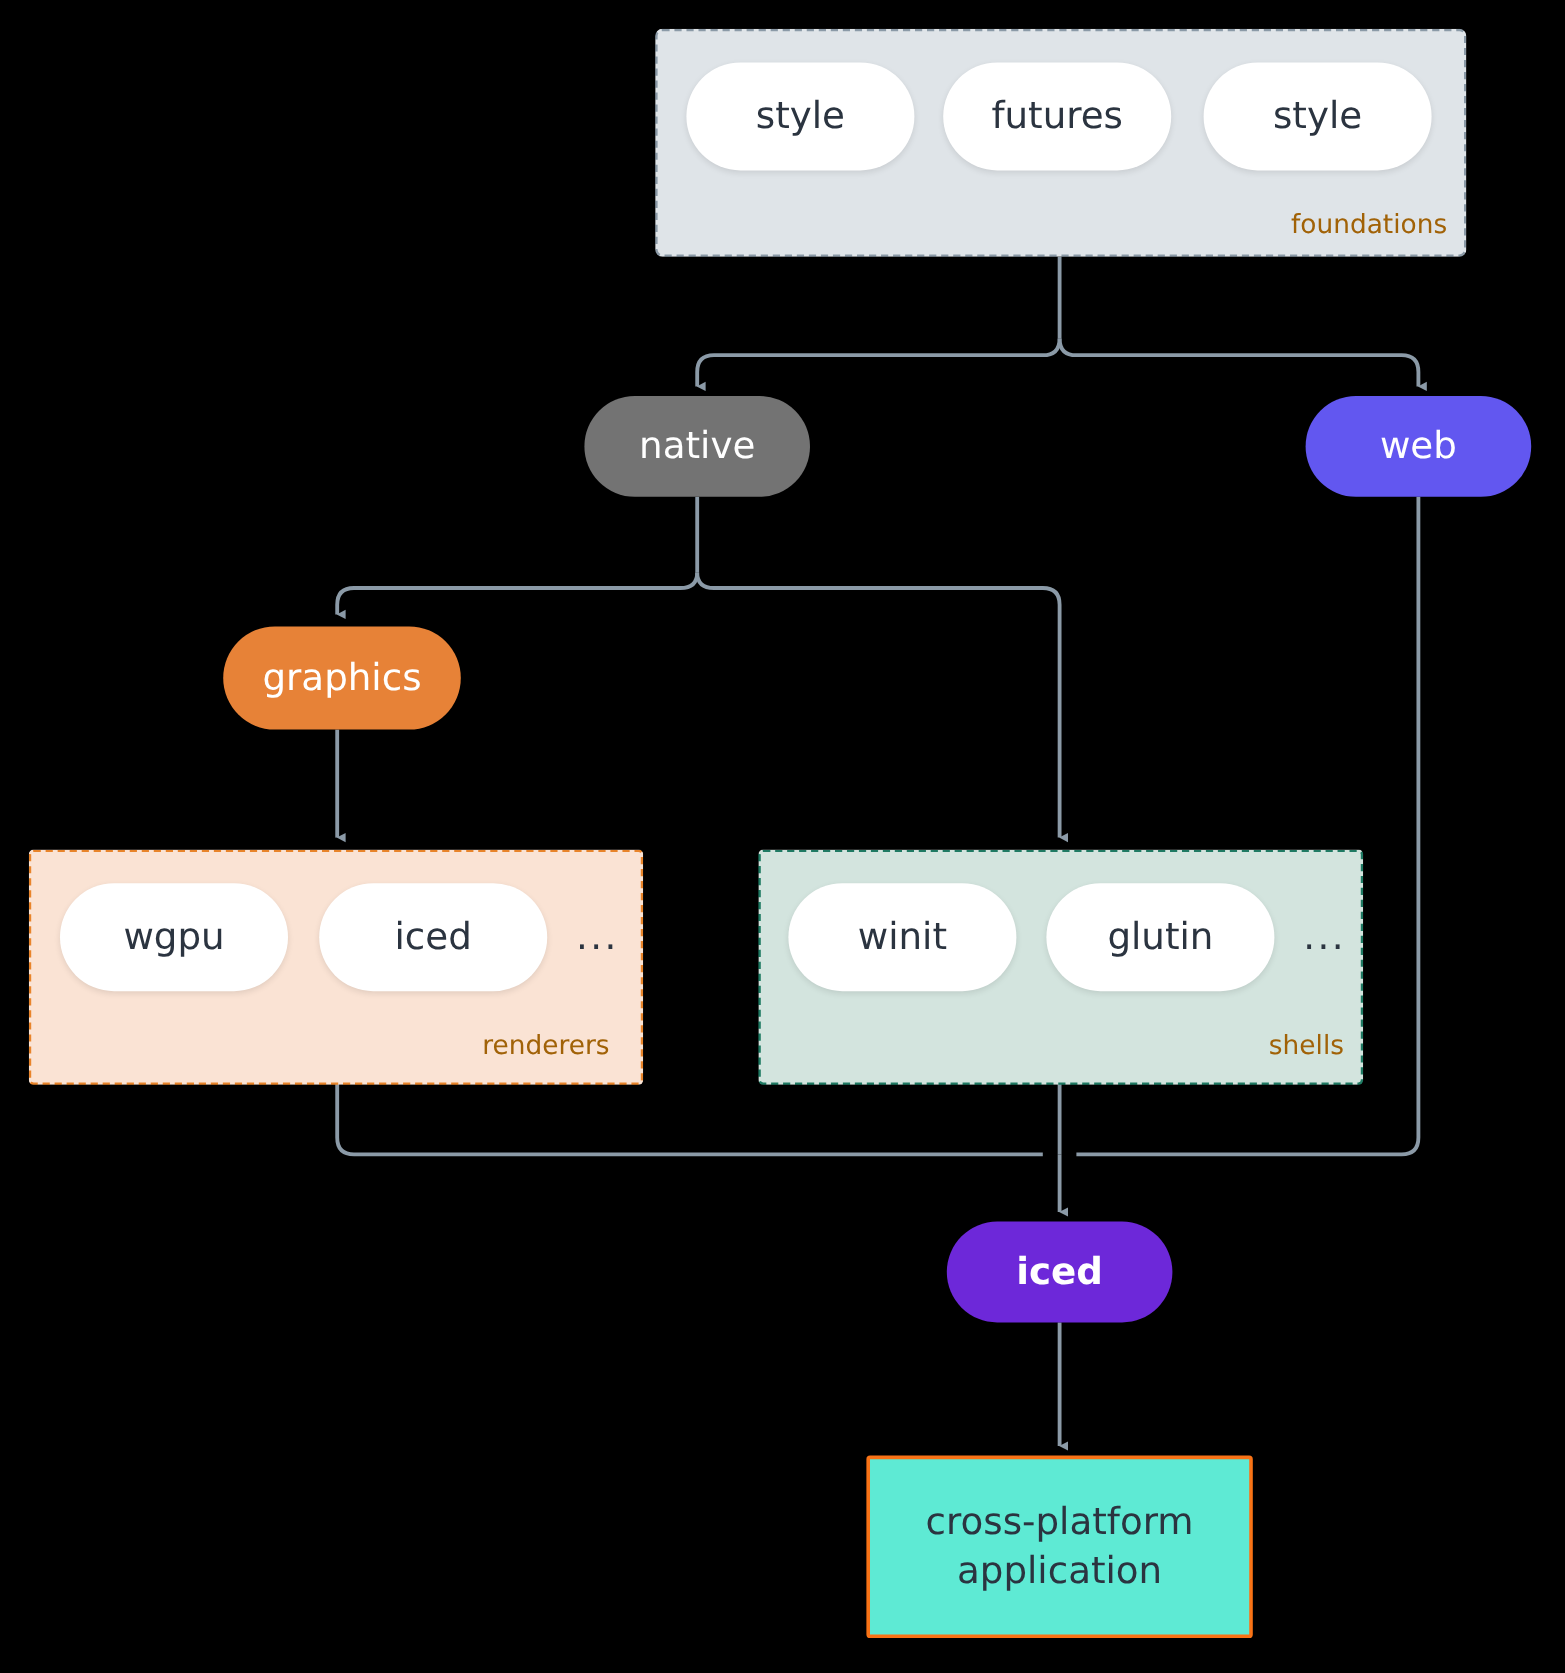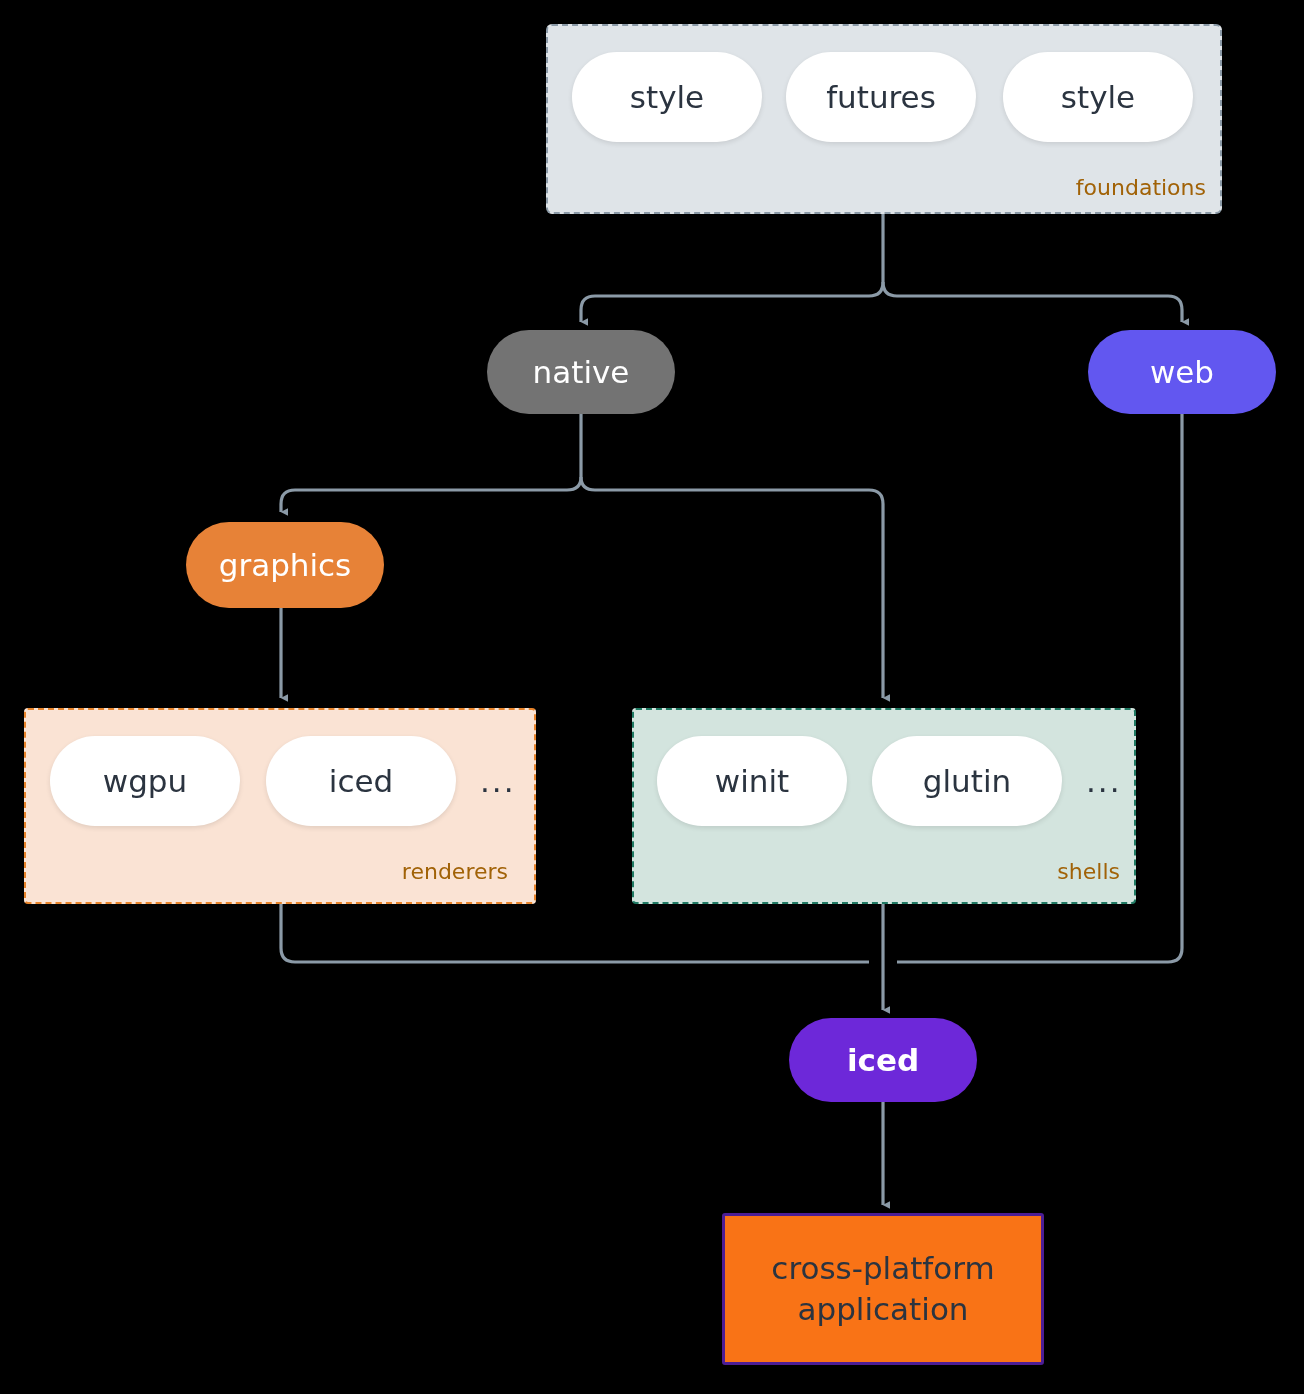--- a/index.html
+++ b/index.html
@@ -145,18 +145,18 @@
     <span>glutin</span>
   </div>
   <div class="dots" style="left:1086px; top:763px;">...</div>
   <div class="group-caption" style="left:820px; top:859px; width:300px;">shells</div>
 
   <div class="pill stage-pill" style="left:789px; top:1018px; width:188px; height:84px; background:#6d28d9;font-weight:bold;">
     <span>iced</span>
   </div>
 
   <div class="rect-box" style="left:722px; top:1213px; width:322px; height:152px;
-              background:#f97316; border:3px solid #4c1d95; border-radius:3px; color:#2b3440;">
+              background:#5eead4; border:3px solid #f97316; border-radius:3px; color:#2b3440;">
     <span>cross-platform</span>
     <span>application</span>
   </div>
 
 </div>
 
 </body></html>

